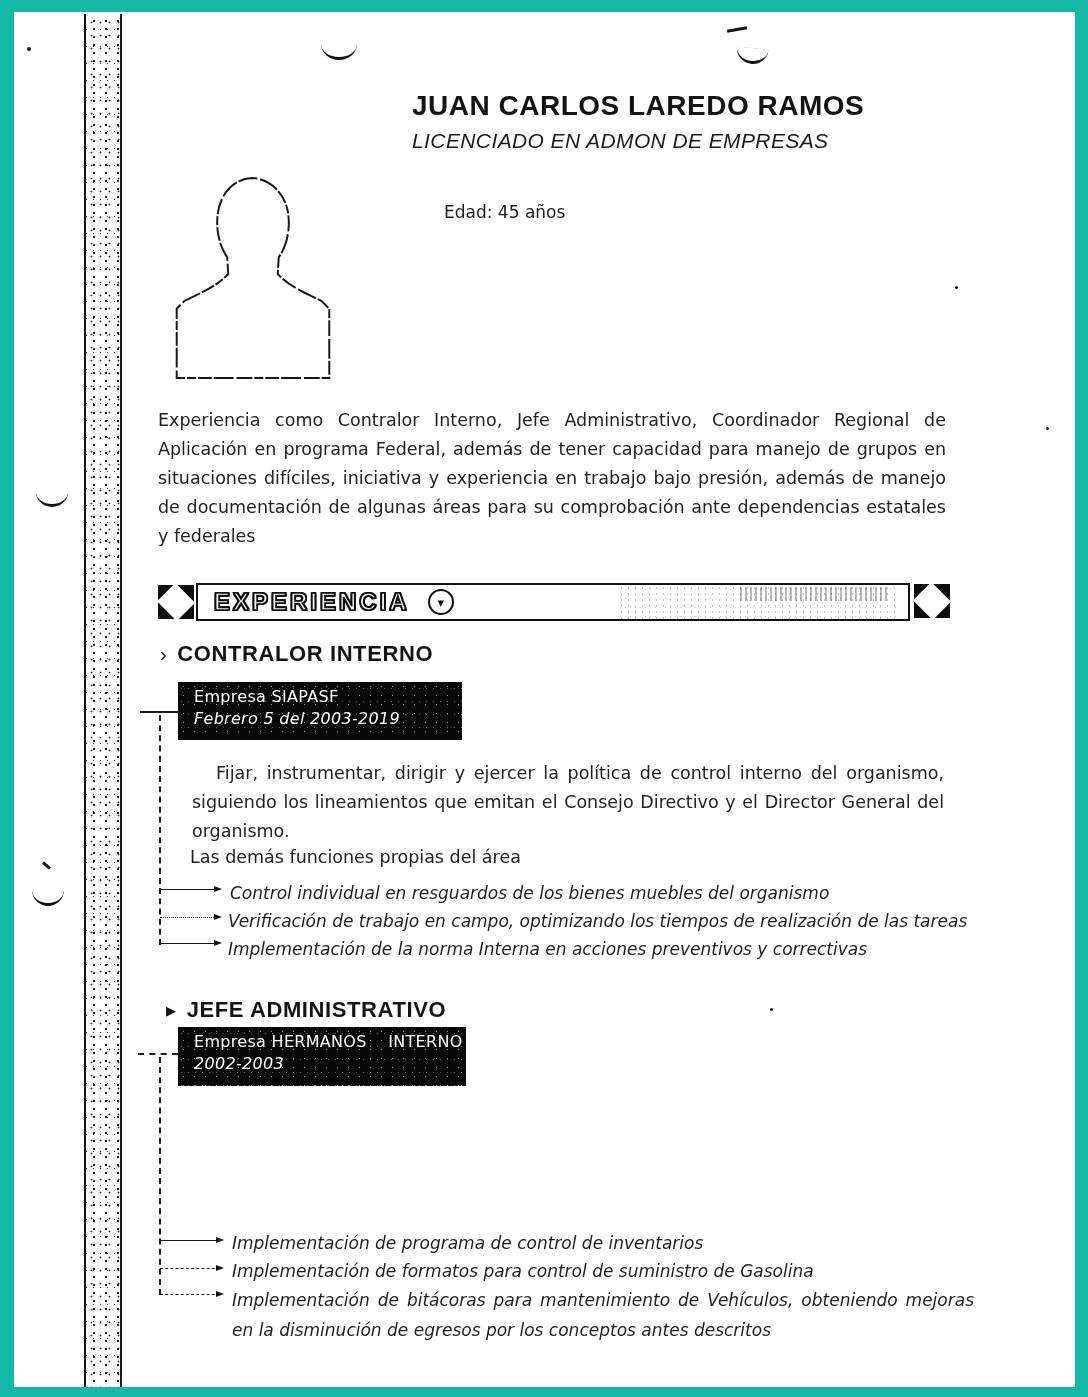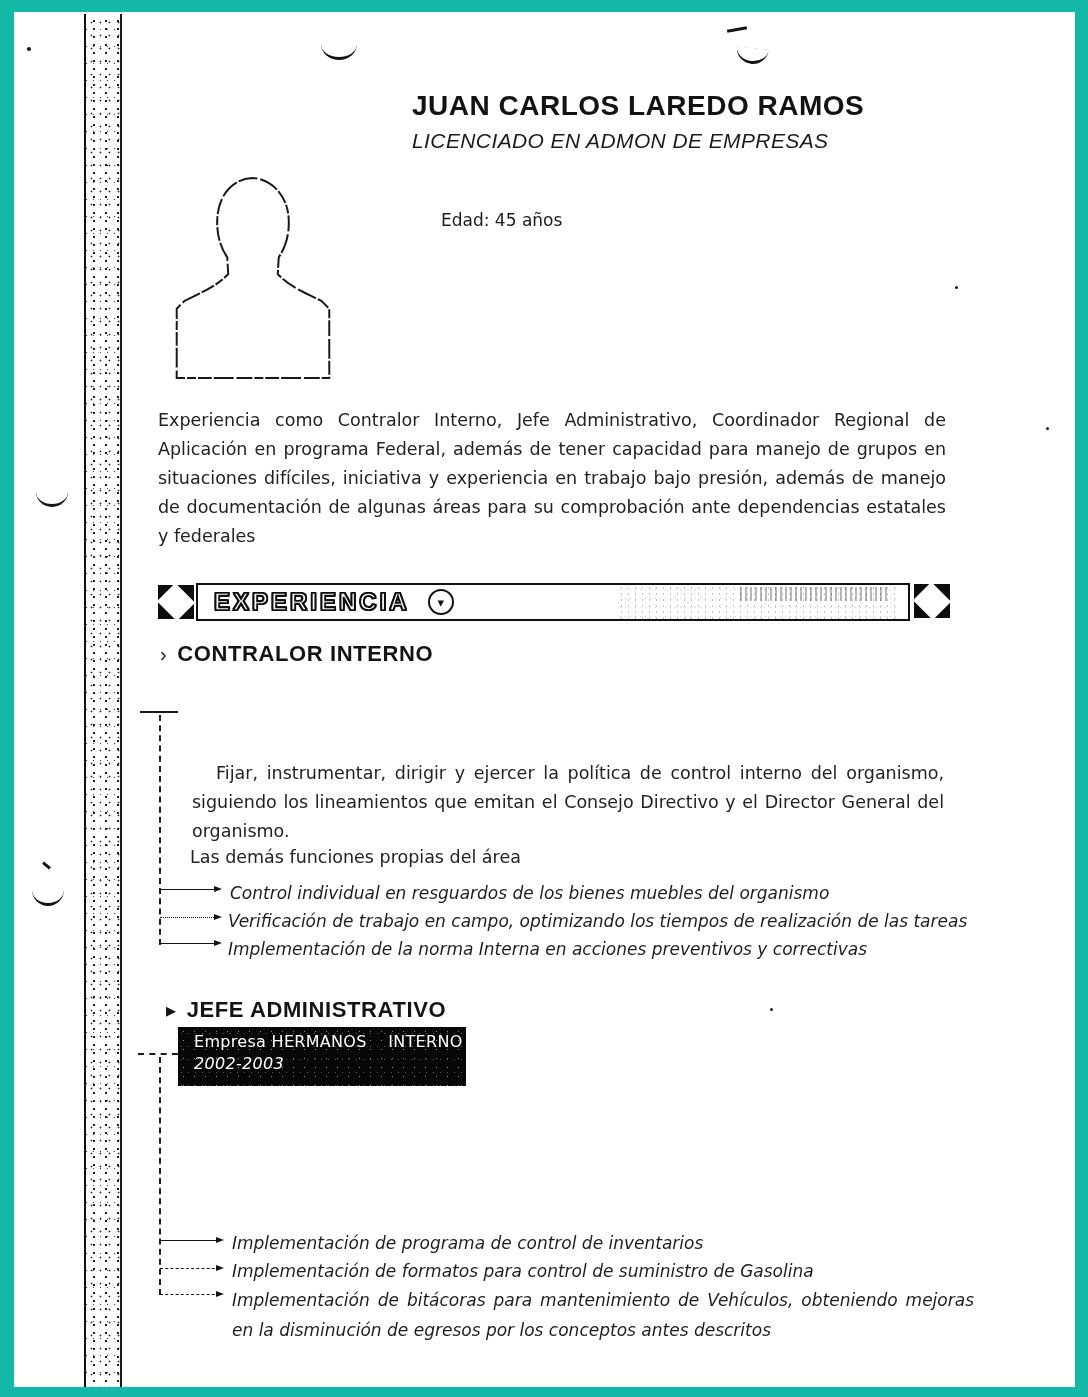--- a/index.html
+++ b/index.html
@@ -39,21 +39,21 @@
 
   
   .name { position:absolute; left:412px; top:90px; font-size:28px; font-weight:700;
           letter-spacing:0.5px; font-family:"Liberation Sans", sans-serif; color:#131313; }
   .job-title { position:absolute; left:412px; top:129px; font-size:21px; font-style:italic;
           letter-spacing:0.4px; font-family:"Liberation Sans", sans-serif; color:#1a1a1a; }
 
   
   .photo { position:absolute; left:154px; top:172px; width:196px; height:212px; }
   .age-box { position:absolute; left:383px; top:169px; width:511px; height:214px;
-             border:3px solid #ffffff; border-radius:28px;margin-top:11px; }
+             border:6px solid #ffffff; border-radius:28px; }
   .age-text { position:absolute; left:55px; top:27px; font-size:17px; color:#1b1b1b; }
 
   
   .summary { position:absolute; left:158px; top:406px; width:788px; font-size:17.5px;
              line-height:29px; text-align:justify; color:#222; }
 
   
   .diamond { position:absolute; width:36px; height:34px; background:#0d0d0d; }
   .diamond::after { content:''; position:absolute; inset:4px; background:#fff; transform:rotate(45deg); }
   .diamond-l { left:158px; top:585px; }
@@ -159,20 +159,24 @@
     <span class="banner-circle">▾</span>
     <span class="banner-noise"></span>
     <span class="banner-smudge"></span>
   </div>
   <div class="diamond diamond-r"></div>
 
   <div class="role-heading role-1">
     <span class="role-marker">›</span>
     <span>CONTRALOR INTERNO</span>
   </div>
+  <div class="emp-box emp-1">
+    <div class="emp-company">Empresa SIAPASF</div>
+    <div class="emp-period">Febrero 5 del 2003-2019</div>
+  </div>
   <div class="h-link h-link1"></div>
   <div class="v-line v-line1"></div>
 
   <div class="para desc-1">Fijar, instrumentar, dirigir y ejercer la política de control interno del organismo, siguiendo los lineamientos que emitan el Consejo Directivo y el Director General del organismo.</div>
   <div class="para note-1">Las demás funciones propias del área</div>
 
   <div class="conn c1a"></div>
   <div class="conn c1b"></div>
   <div class="conn c1c"></div>
   <div class="bullet b1a">Control individual en resguardos de los bienes muebles del organismo</div>

